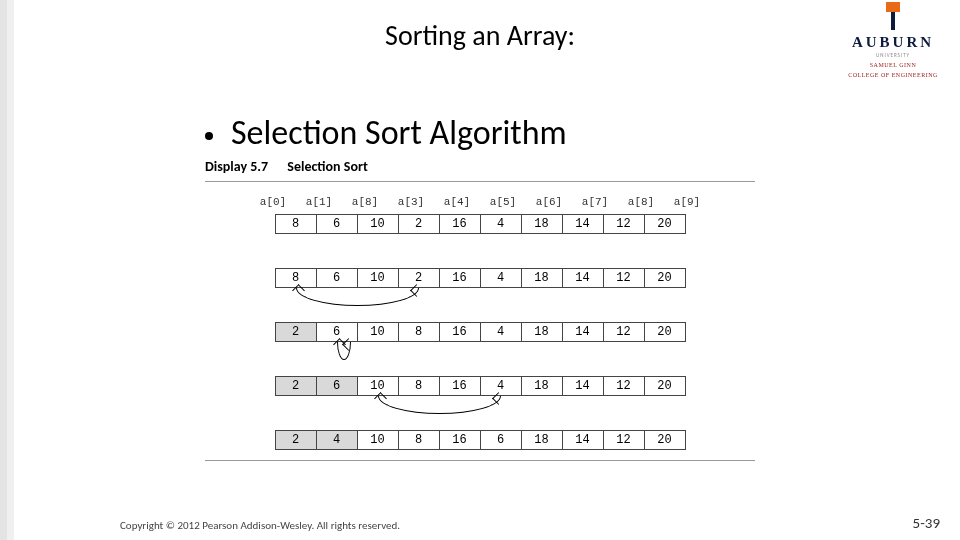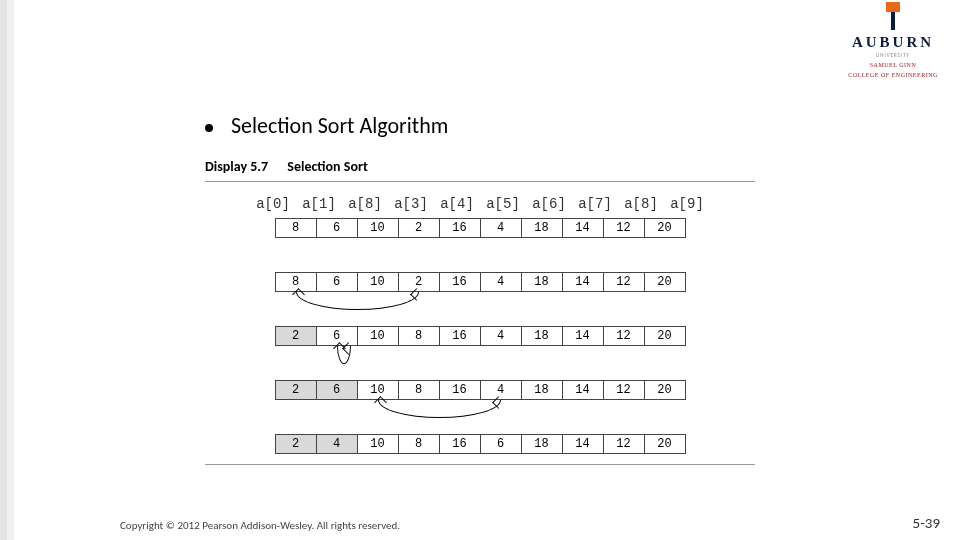--- a/index.html
+++ b/index.html
@@ -12,30 +12,30 @@
   .title .line2 { font-size: 28px; }
   .title .bold { font-weight: 700; }
   .logo-area { position: absolute; right: 12px; top: 2px; width: 110px; text-align: center; }
   .logo-mark { width: 26px; height: 30px; margin: 0 auto 2px; position: relative; }
   .logo-mark::before { content: ""; position: absolute; left: 11px; top: 2px; width: 4px; height: 26px; background: #0d1b3c; }
   .logo-mark::after { content: ""; position: absolute; left: 6px; top: 0; width: 14px; height: 10px; background: #e86a17; }
   .logo-text { font-family: Georgia, serif; font-size: 15px; letter-spacing: 3px; color: #0d1b3c; font-weight: 700; }
   .logo-sub { font-size: 5px; color: #888; letter-spacing: 1px; margin-top: 1px; }
   .logo-ginn { font-family: Georgia, serif; font-size: 6px; color: #9a1a1a; letter-spacing: 0.5px; margin-top: 4px; }
 
-  .bullet-line { position: absolute; left: 205px; top: 112px; font-size: 22px; color: #000; }
+  .bullet-line { position: absolute; left: 205px; top: 112px; font-size: 34px; color: #000; }
   .bullet-dot { display: inline-block; width: 8px; height: 8px; background: #000; border-radius: 50%; margin-right: 18px; vertical-align: middle; }
 
   .figure { position: absolute; left: 205px; top: 158px; width: 550px; }
   .fig-caption { font-size: 14px; margin-bottom: 6px; }
   .fig-caption .lbl { font-weight: 700; margin-right: 16px; }
   .fig-caption .name { font-weight: 700; color: #000; }
   .hr { height: 1px; background: #999; margin-bottom: 14px; }
 
-  .index-row { display: flex; justify-content: center; gap: 4px; margin-bottom: 4px; font-family: "Courier New", monospace; font-size: 14px; color: #333; }
+  .index-row { display: flex; justify-content: center; gap: 4px; margin-bottom: 4px; font-family: "Courier New", monospace; font-size: 11px; color: #333; }
   .index-row span { width: 42px; text-align: center; }
 
   .array-row { position: relative; display: flex; justify-content: center; margin: 6px 0 34px; }
   .array-row.last { margin-bottom: 10px; }
   .cell { width: 42px; height: 20px; border: 1px solid #444; margin-left: -1px; text-align: center; font-family: "Courier New", monospace; font-size: 12px; line-height: 18px; background: #fff; }
   .cell:first-child { margin-left: 0; }
   .cell.shade { background: #d9d9d9; }
 
   
   .arc {
@@ -72,20 +72,21 @@
 
 <div class="logo-area">
   <div class="logo-mark"></div>
   <div class="logo-text">AUBURN</div>
   <div class="logo-sub">UNIVERSITY</div>
   <div class="logo-ginn">SAMUEL GINN</div>
   <div class="logo-ginn">COLLEGE OF ENGINEERING</div>
 </div>
 
 <div class="title">
+  <div class="line1">Sorting an Array:</div>
 </div>
 
 <div class="bullet-line">
   <span class="bullet-dot"></span><span>Selection Sort Algorithm</span>
 </div>
 
 <div class="figure">
   <div class="fig-caption">
     <span class="lbl">Display 5.7</span>
     <span class="name">Selection Sort</span>

